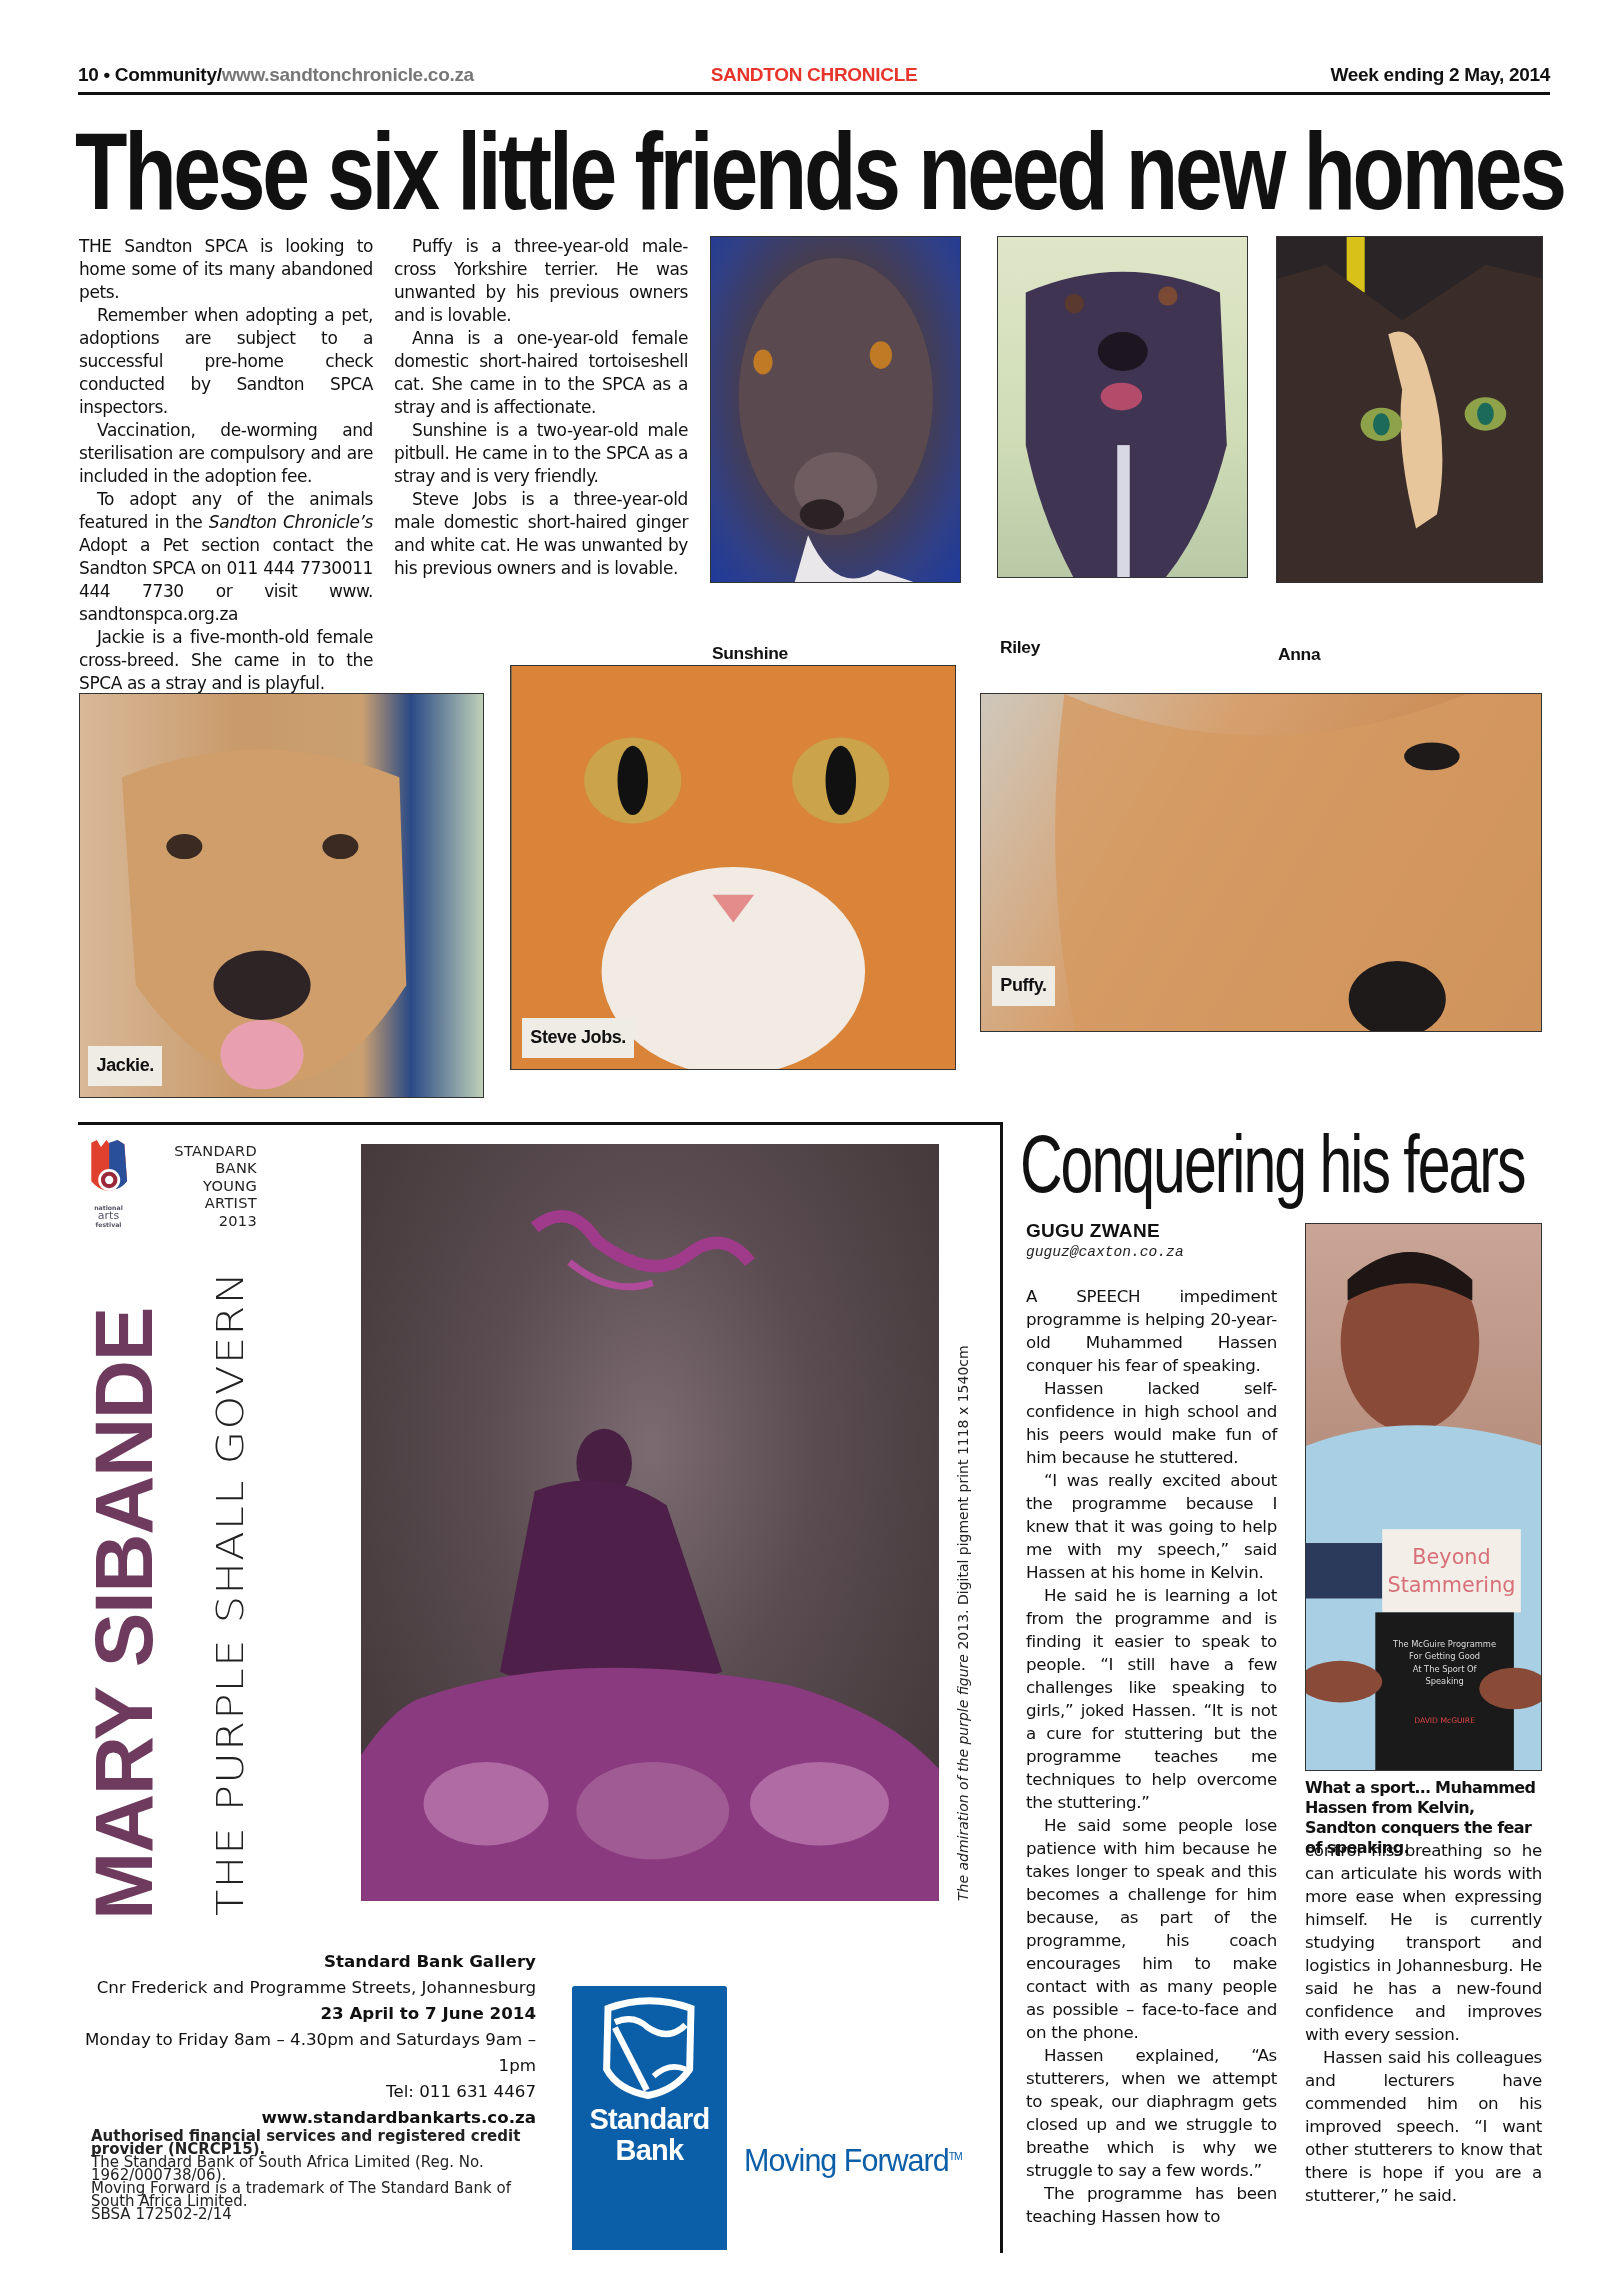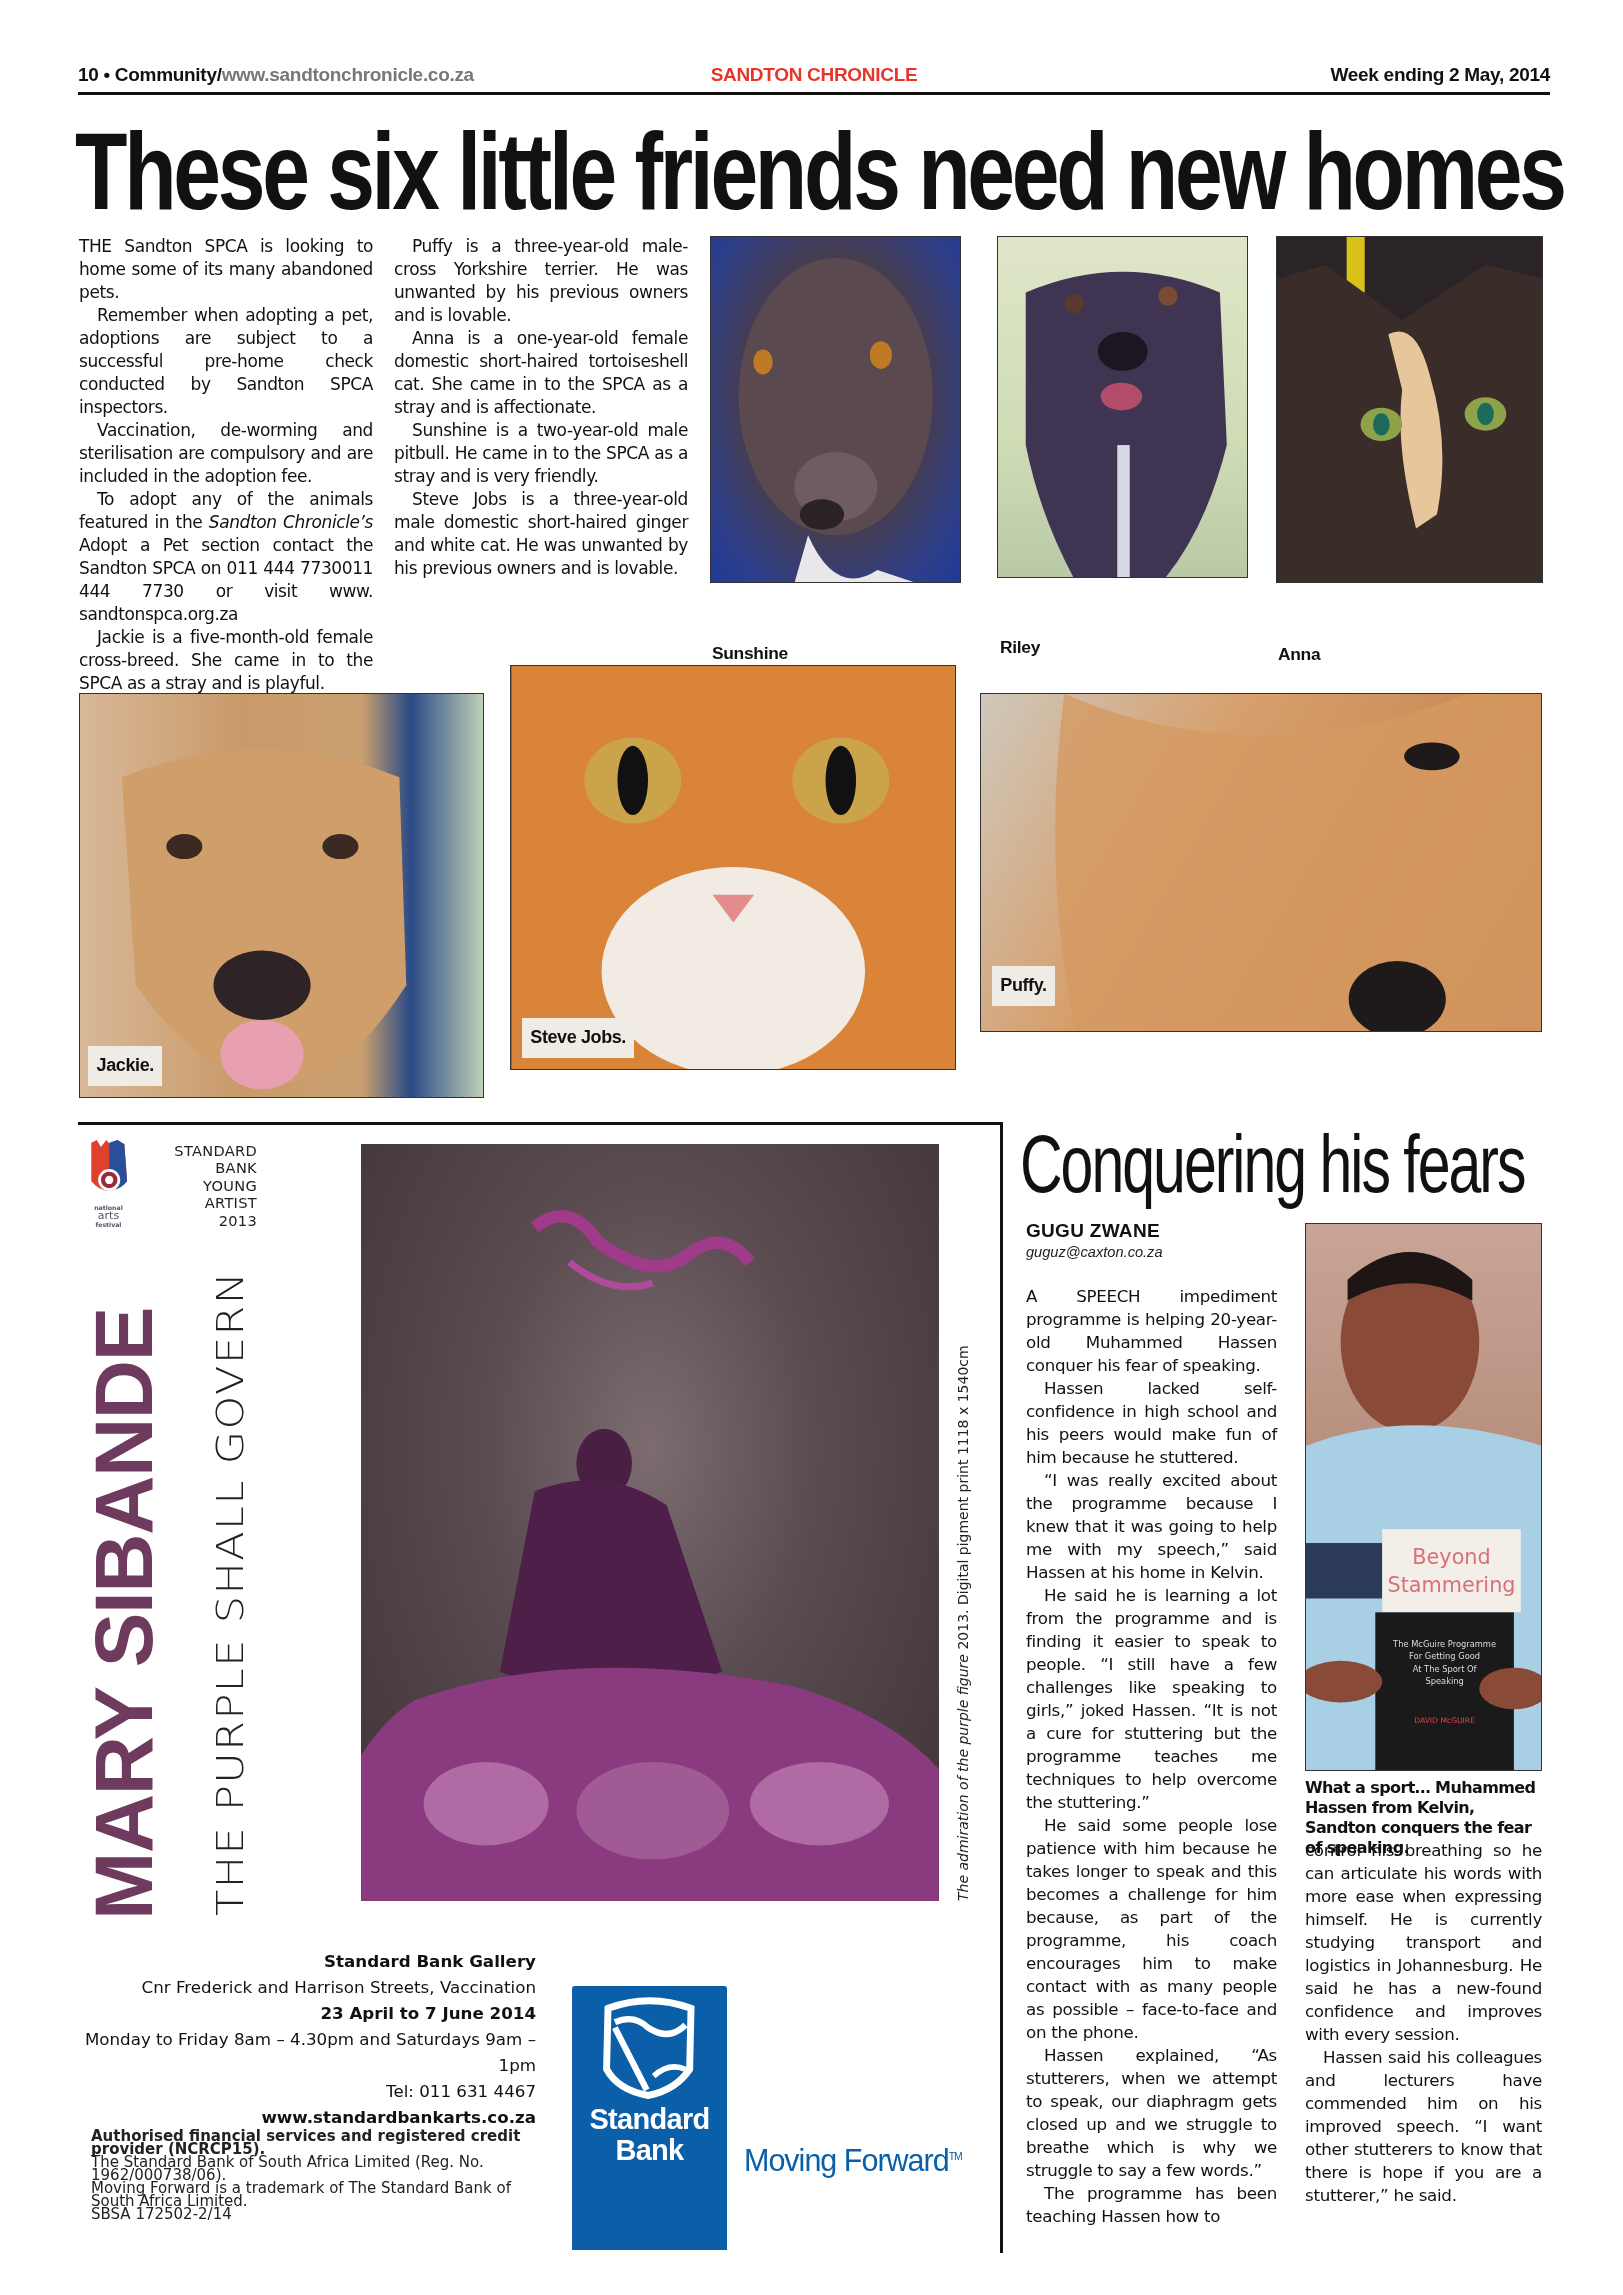--- a/index.html
+++ b/index.html
@@ -36,21 +36,21 @@
   .vtext { position: absolute; transform-origin: left top; transform: rotate(-90deg); white-space: nowrap; }
 
   .ad-info { right: 0; text-align: right; font-family: "DejaVu Sans", sans-serif; font-size: 16.7px; line-height: 26px; color: #111; }
   .ad-info .b { font-weight: bold; }
   .legal { font-family: "DejaVu Sans", sans-serif; font-size: 15px; line-height: 13px; color: #222; margin-left: 13px; }
 
   
   .headline2 { left: 1020px; top: 1121px; font-family: "Liberation Sans", sans-serif; font-size: 82px; line-height: 86px;
                letter-spacing: -2.8px; transform: scaleX(0.72); transform-origin: left top; white-space: nowrap; }
   .byline { font-family: "Liberation Sans", sans-serif; font-weight: 900; font-size: 19px; letter-spacing: 0.3px; }
-  .email { font-family: Liberation Sans, sans-serif; font-style: italic; font-size: 14.6px; color: #222; }
+  .email { font-family: Liberation Mono, monospace; font-style: italic; font-size: 14.6px; color: #222; }
   .col2 { font-family: "DejaVu Sans", sans-serif; font-size: 16.7px; line-height: 23px; text-align: justify; letter-spacing: -0.3px; }
   .col2 p { margin: 0; text-indent: 18px; }
   .col2 p.first { text-indent: 0; }
   .pcaption { font-family: "DejaVu Sans", sans-serif; font-weight: bold; font-size: 16px; line-height: 20px; letter-spacing: -0.6px; }
 </style>
 </head>
 <body>
 
 <div class="abs folio">
   <span class="left"><span>10 • Community/</span><span class="url">www.sandtonchronicle.co.za</span></span>
@@ -181,21 +181,21 @@
     <path d="M80 800 Q300 720 620 780 Q760 820 832 900 L832 1090 L0 1090 L0 880 Q40 820 80 800 Z" fill="#8a3a7e"></path>
     <ellipse cx="180" cy="950" rx="90" ry="60" fill="#b06aa4"></ellipse>
     <ellipse cx="420" cy="960" rx="110" ry="70" fill="#a05a94"></ellipse>
     <ellipse cx="660" cy="950" rx="100" ry="60" fill="#b06aa4"></ellipse>
   </svg>
 </div>
 <div class="vtext" style="left:955px; top:1901px; font-family:'DejaVu Sans',sans-serif; font-size:14px; color:#222;"><i>The admiration of the purple figure</i><span> 2013. Digital pigment print 1118 x 1540cm</span></div>
 
 <div class="abs ad-info" style="left:78px; width:458px; top:1948px;">
   <div class="b">Standard Bank Gallery</div>
-  <div>Cnr Frederick and Harrison Streets, Vaccination</div>
+  <div>Cnr Frederick and Programme Streets, Johannesburg</div>
   <div class="b">23 April to 7 June 2014</div>
   <div>Monday to Friday 8am – 4.30pm and Saturdays 9am – 1pm</div>
   <div>Tel: 011 631 4467</div>
   <div class="b">www.standardbankarts.co.za</div>
 </div>
 
 <div class="abs legal" style="left:78px; top:2130px; width:444px;">
   <div style="font-weight:bold;">Authorised financial services and registered credit provider (NCRCP15).</div>
   <div>The Standard Bank of South Africa Limited (Reg. No. 1962/000738/06).</div>
   <div>Moving Forward is a trademark of The Standard Bank of South Africa Limited.</div>

